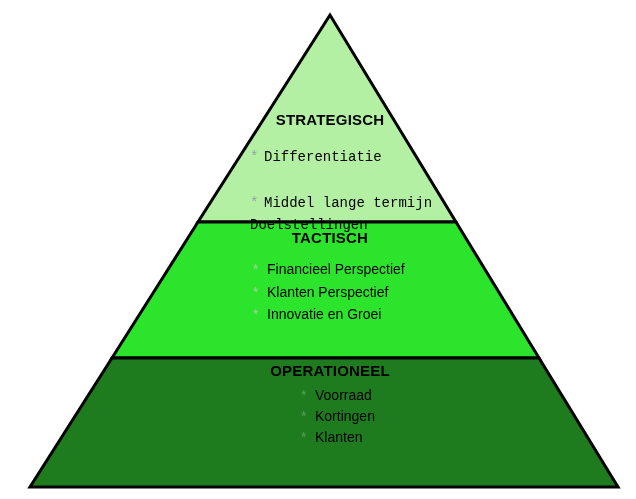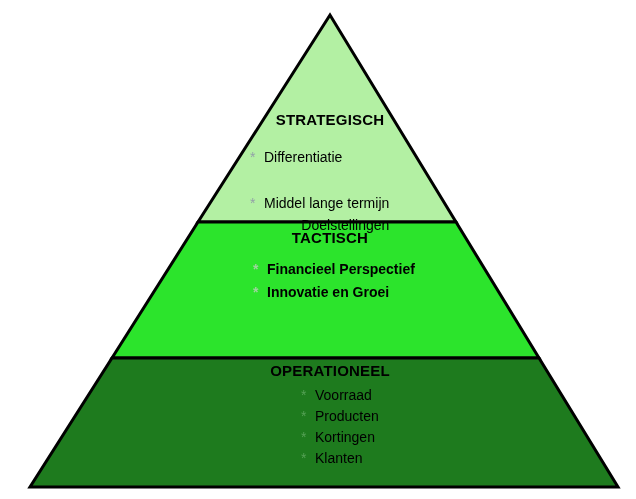--- a/index.html
+++ b/index.html
@@ -31,37 +31,37 @@
     letter-spacing: 0.2px;
   }
   .t0 { top: 111px; }
   .t1 { top: 229px; }
   .t2 { top: 362px; }
   .items {
     position: absolute;
     font-size: 14px;
     color: #000000;
   }
-  .items0 { left: 250px; top: 146px; }
-  .items1 { left: 253px; top: 258px; font-weight: bold; }
+  .items0 { left: 250px; top: 146px; font-family: Liberation Mono, monospace; }
+  .items1 { left: 253px; top: 258px; }
   .items2 { left: 271px; top: 385px; margin-left: 30px; }
   .item { white-space: nowrap; }
   .items0 .item { line-height: 22px; }
   .items0 .item + .item { margin-top: 24px; }
   .items1 .item { line-height: 22.5px; }
   .items2 .item { line-height: 21px; }
   .bullet {
     display: inline-block;
     width: 14px;
     font-size: 14px;
   }
   .lvl0 .bullet { color: #93a0a8; }
   .lvl1 .bullet { color: #9ed49e; }
   .lvl2 .bullet { color: #55a055; }
-  .cont { white-space: nowrap; text-align: right; }
+  .cont { white-space: nowrap; }
 </style>
 </head>
 <body>
 
 <div class="canvas">
 
   <svg class="pyramid-svg" width="636" height="499" viewBox="0 0 636 499">
     <polygon points="330,15 198,222 456,222" stroke="#000000" stroke-width="3" stroke-linejoin="miter" fill="#b3f0a3"></polygon>
     <polygon points="198,222 456,222 539,358 112,358" stroke="#000000" stroke-width="3" stroke-linejoin="miter" fill="#2ce42c"></polygon>
     <polygon points="112,358 539,358 618,487 30,487" stroke="#000000" stroke-width="3" stroke-linejoin="miter" fill="#1e7b1e"></polygon>
@@ -80,33 +80,33 @@
     </div>
   </div>
 
   <div class="lvl lvl1">
     <div class="title t1">TACTISCH</div>
     <div class="items items1">
       <div class="item">
         <span class="bullet">*</span><span class="itext">Financieel Perspectief</span>
       </div>
       <div class="item">
+        <span class="bullet">*</span><span class="itext">Klanten Perspectief</span>
+      </div>
+      <div class="item">
         <span class="bullet">*</span><span class="itext">Innovatie en Groei</span>
       </div>
     </div>
   </div>
 
   <div class="lvl lvl2">
     <div class="title t2">OPERATIONEEL</div>
     <div class="items items2">
       <div class="item">
         <span class="bullet">*</span><span class="itext">Voorraad</span>
-      </div>
-      <div class="item">
-        <span class="bullet">*</span><span class="itext">Producten</span>
       </div>
       <div class="item">
         <span class="bullet">*</span><span class="itext">Kortingen</span>
       </div>
       <div class="item">
         <span class="bullet">*</span><span class="itext">Klanten</span>
       </div>
     </div>
   </div>
 

